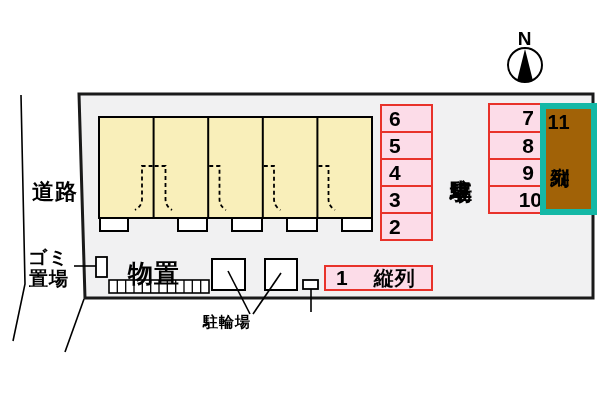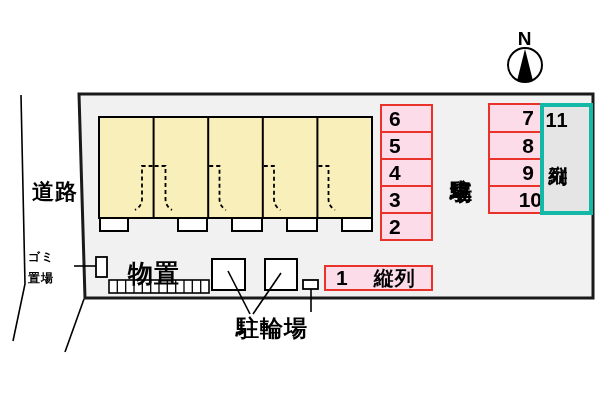--- a/index.html
+++ b/index.html
@@ -2,33 +2,33 @@
 <html><head>
 <meta charset="utf-8">
 <style>
   html,body{margin:0;padding:0;background:#ffffff;}
   #canvas{
     position:relative;width:600px;height:400px;background:#ffffff;
     font-family:"Liberation Sans","DejaVu Sans",sans-serif;color:#000;overflow:hidden;
   }
   #plan-svg{position:absolute;left:0;top:0;}
   .abs{position:absolute;}
-  .jp{font-weight:600;letter-spacing:1px;}
+  .jp{font-weight:600;letter-spacing:1px;text-align:right;}
   .vert{writing-mode:vertical-rl;text-orientation:upright;}
   
   .pcol{position:absolute;display:flex;flex-direction:column;}
   .pcell{
     box-sizing:border-box;background:#fcdce8;border:2px solid #e8322a;
     display:flex;align-items:center;font-size:21px;font-weight:600;
   }
   .pcell + .pcell{margin-top:-2px;}
   .pcell.num-left{padding-left:7px;}
   .pcell.num-right{justify-content:flex-end;padding-right:6px;}
   .tandem-box{
-    box-sizing:border-box;background:#e5e5e5;border:4px solid #14b8a6;
+    box-sizing:border-box;background:#a16207;border:6px solid #14b8a6;
     position:absolute;
     padding-left:45px;
   }
   .space1{
     box-sizing:border-box;background:#fcdce8;border:2px solid #e8322a;
     position:absolute;display:flex;align-items:center;
     font-size:21px;font-weight:600;
   }
   .label{white-space:nowrap;}
 </style>
@@ -89,28 +89,28 @@
     <line x1="311" y1="289" x2="311" y2="312" stroke="#000" stroke-width="1.6"></line>
 
     <circle cx="525" cy="65" r="17" fill="#fff" stroke="#000" stroke-width="2"></circle>
     <polygon points="525,49 533,81 517,81" fill="#000"></polygon>
   </svg>
 
   <div class="abs jp" style="left:514px;top:28px;width:22px;text-align:center;font-size:19px;font-weight:700;">N</div>
 
   <div class="abs jp label" style="left:32px;top:177px;font-size:22px;">道路</div>
 
-  <div class="abs jp" style="left:28px;top:247px;font-size:12px;line-height:21px;">
+  <div class="abs jp" style="left:28px;top:247px;font-size:19px;line-height:21px;">
     <div>ゴミ</div>
     <div>置場</div>
   </div>
 
   <div class="abs jp label" style="left:128px;top:257px;font-size:25px;">物置</div>
 
-  <div class="abs jp label" style="left:236px;top:313px;font-size:23px;">駐輪場</div>
+  <div class="abs jp label" style="left:203px;top:313px;font-size:15px;">駐輪場</div>
 
 
   <div class="abs jp vert" style="left:448px;top:161px;font-size:22px;line-height:26px;">駐車場</div>
 
   <div class="pcol" style="left:380px;top:104px;">
     <div class="pcell num-left" style="width:53px;height:29px;">6</div>
     <div class="pcell num-left" style="width:53px;height:29px;">5</div>
     <div class="pcell num-left" style="width:53px;height:29px;">4</div>
     <div class="pcell num-left" style="width:53px;height:29px;">3</div>
     <div class="pcell num-left" style="width:53px;height:29px;">2</div>

